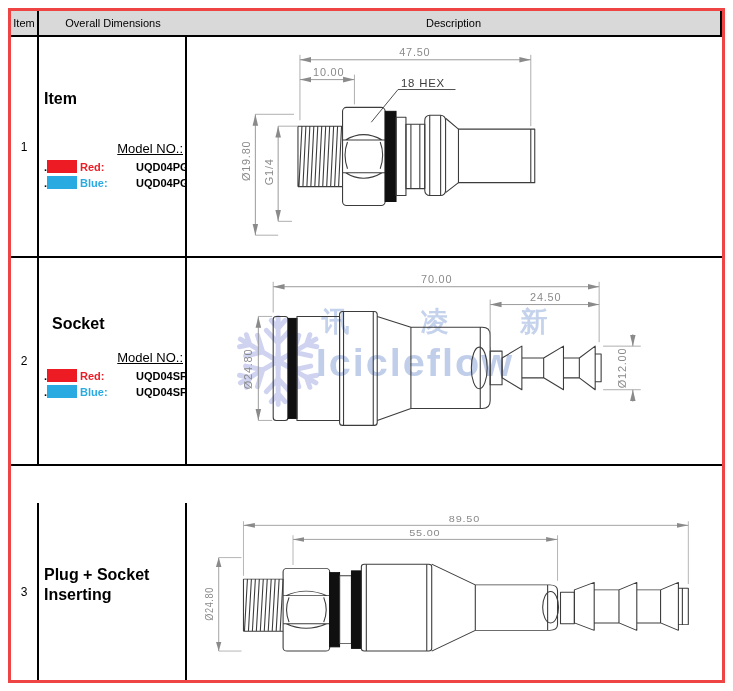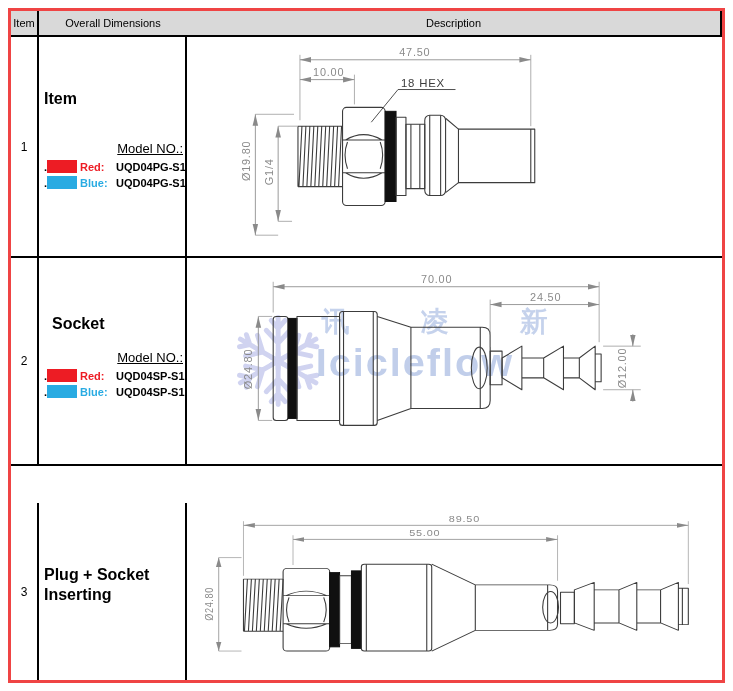--- a/index.html
+++ b/index.html
@@ -16,21 +16,21 @@
   .item-cell{display:flex;align-items:center;justify-content:center;font-size:12px;}
   .desc-cell{font-size:13px;}
   .title{position:absolute;left:5px;font-weight:bold;font-size:16px;line-height:1.25;width:135px;}
   .t1{top:52px;} .t2{top:56px;margin-left:8px;} .t3{top:62px;}
   .model{position:absolute;left:5px;right:2px;}
   .m1{top:104px;} .m2{top:92px;}
   .model-heading{font-size:13px;text-decoration:underline;margin-bottom:4px;text-align:right;}
   .model-row{display:flex;align-items:center;font-size:11px;font-weight:bold;margin-top:3px;}
   .bullet{width:5px;font-size:11px;}
   .swatch{width:30px;height:13px;margin-right:3px;flex:0 0 auto;}
-  .mlabel{width:36px;flex:0 0 auto;}
+  .mlabel{width:56px;flex:0 0 auto;}
   .mcode{color:#000;white-space:nowrap;}
   .draw-cell svg{display:block;width:100%;height:100%;}
   .part{stroke:#3c3c3c;stroke-width:1.1;fill:none;stroke-linejoin:round;}
   .blk{fill:#101010;stroke:#101010;}
   .dimln{stroke:#8f8f8f;stroke-width:0.9;fill:none;}
   .ext{stroke:#9a9a9a;stroke-width:0.8;fill:none;}
   .dim{font-family:"Liberation Sans",sans-serif;font-size:11px;fill:#8a8a8a;letter-spacing:0.8px;}
   .dimdark{font-family:"Liberation Sans",sans-serif;font-size:11.5px;fill:#3c3c3c;letter-spacing:0.8px;}
   .ldr{stroke:#3c3c3c;stroke-width:0.9;fill:none;}
   .wmtxt{font-family:"Liberation Sans",sans-serif;font-weight:bold;}

